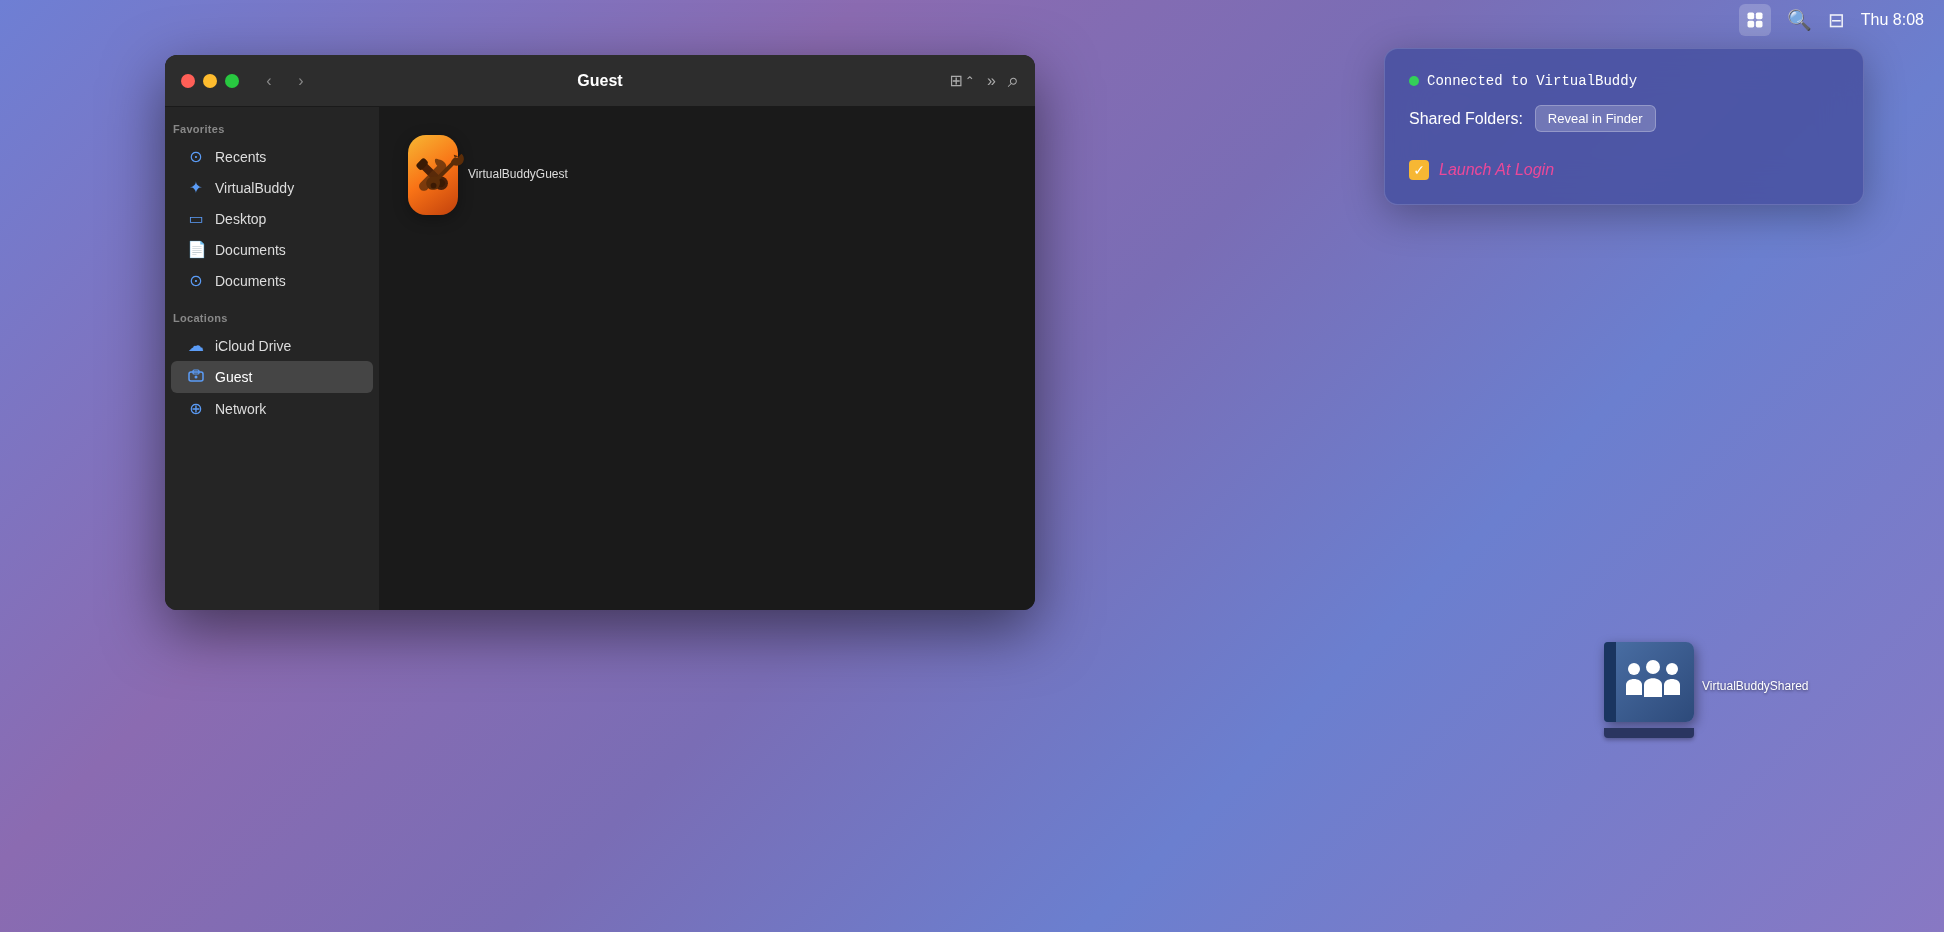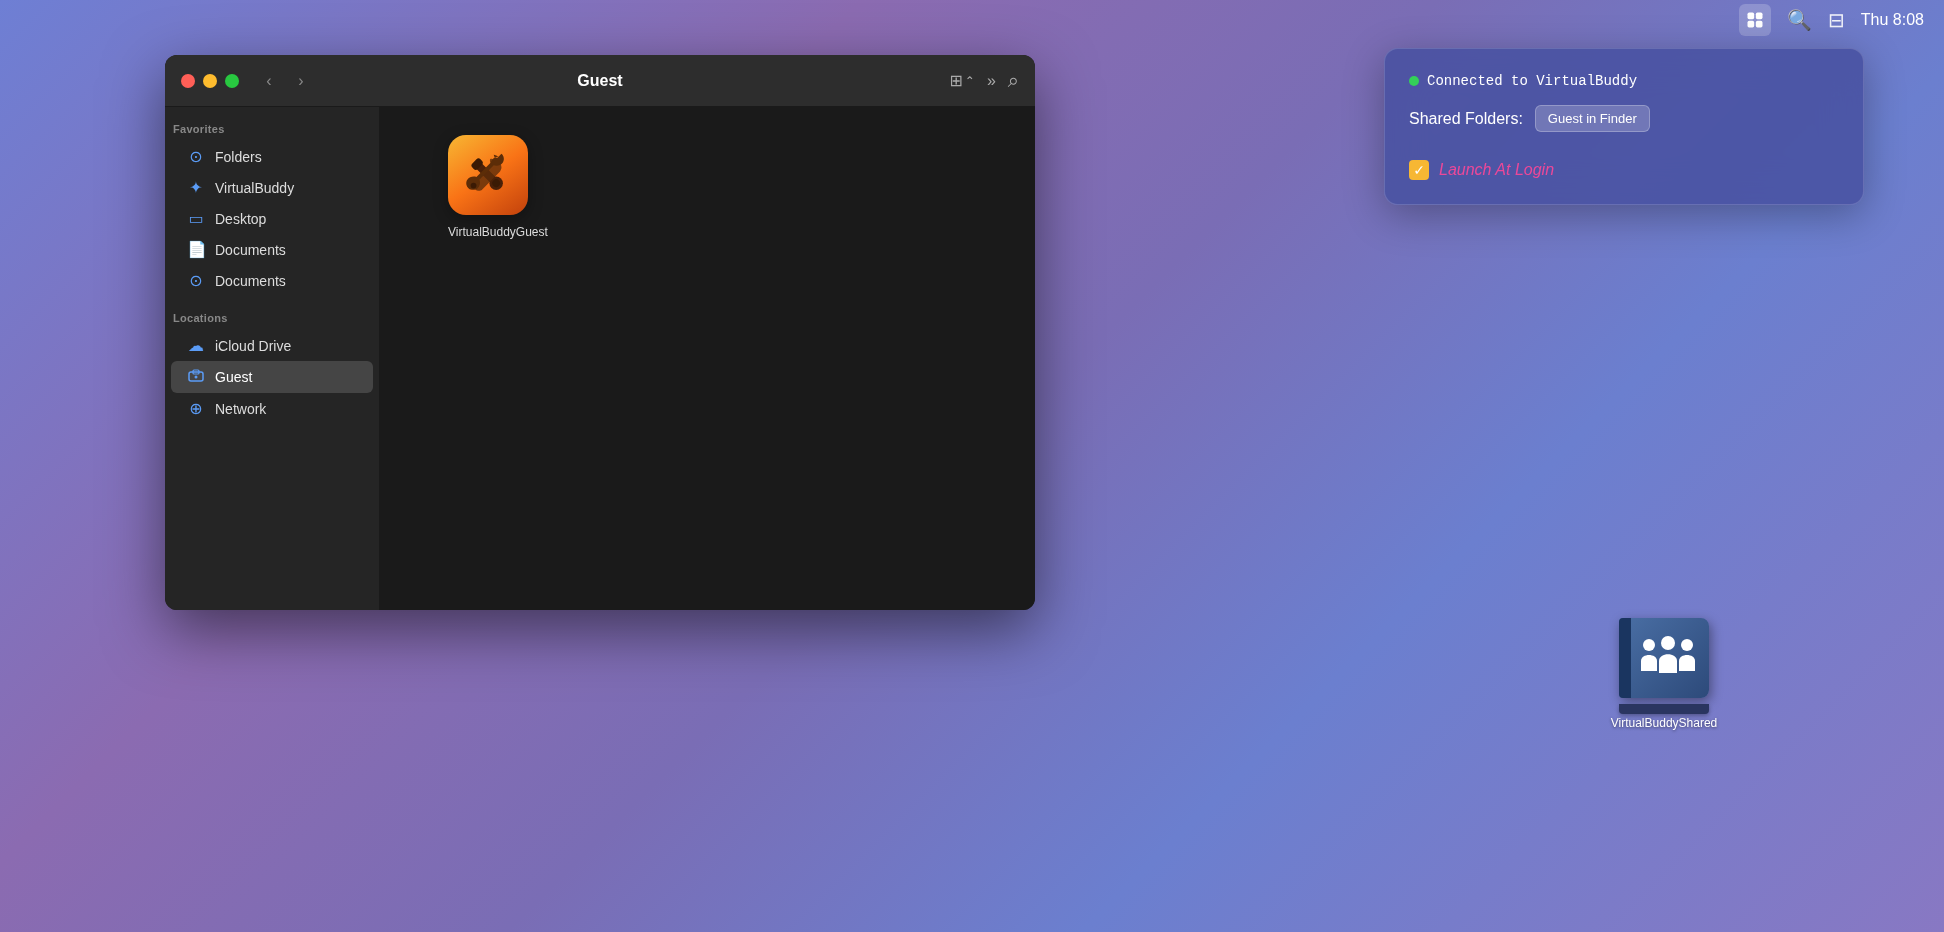--- a/index.html
+++ b/index.html
@@ -204,27 +204,27 @@
     .finder-main {
       flex: 1;
       background: #1a1a1a;
       padding: 20px;
       display: flex;
       align-items: flex-start;
     }
 
     .file-item {
       display: flex;
-      flex-direction: column;
+      flex-direction: row;
+      align-items: center;
       gap: 10px;
       width: 100px;
       cursor: pointer;
       padding: 8px;
       border-radius: 8px;
-      margin-left: 40px;
     }
 
     .app-icon {
       width: 80px;
       height: 80px;
       border-radius: 18px;
       background: linear-gradient(145deg, #f7b733, #f97316, #c2410c);
       display: flex;
       align-items: center;
       justify-content: center;
@@ -325,21 +325,21 @@
       font-size: 16px;
       font-style: italic;
     }
 
     
     .desktop-icon {
       position: absolute;
       bottom: 200px;
       right: 220px;
       display: flex;
-      flex-direction: column;
+      flex-direction: row;
       align-items: center;
       gap: 8px;
       cursor: pointer;
       width: 120px;
     }
 
     .shared-icon {
       width: 90px;
       height: 90px;
       position: relative;
@@ -427,21 +427,21 @@
     </div>
   </div>
 
   <div class="finder-content">
 
     <div class="finder-sidebar">
       <div class="sidebar-section">
         <div class="sidebar-section-label">Favorites</div>
         <div class="sidebar-item">
           <span class="sidebar-item-icon">⊙</span>
-          <span>Folders</span>
+          <span>Recents</span>
         </div>
         <div class="sidebar-item">
           <span class="sidebar-item-icon">✦</span>
           <span>VirtualBuddy</span>
         </div>
         <div class="sidebar-item">
           <span class="sidebar-item-icon">▭</span>
           <span>Desktop</span>
         </div>
         <div class="sidebar-item">
@@ -503,21 +503,21 @@
   </div>
 </div>
 
 <div class="virtualbuddy-panel">
   <div class="vb-status">
     <div class="vb-status-dot"></div>
     <span class="vb-status-text">Connected to VirtualBuddy</span>
   </div>
   <div class="vb-shared-folders">
     <span class="vb-label">Shared Folders:</span>
-    <button class="reveal-btn">Guest in Finder</button>
+    <button class="reveal-btn">Reveal in Finder</button>
   </div>
   <div class="vb-launch">
     <div class="vb-checkbox">✓</div>
     <span class="vb-launch-label">Launch At Login</span>
   </div>
 </div>
 
 <div class="desktop-icon">
   <div class="shared-icon">
     <div class="shared-icon-book">

